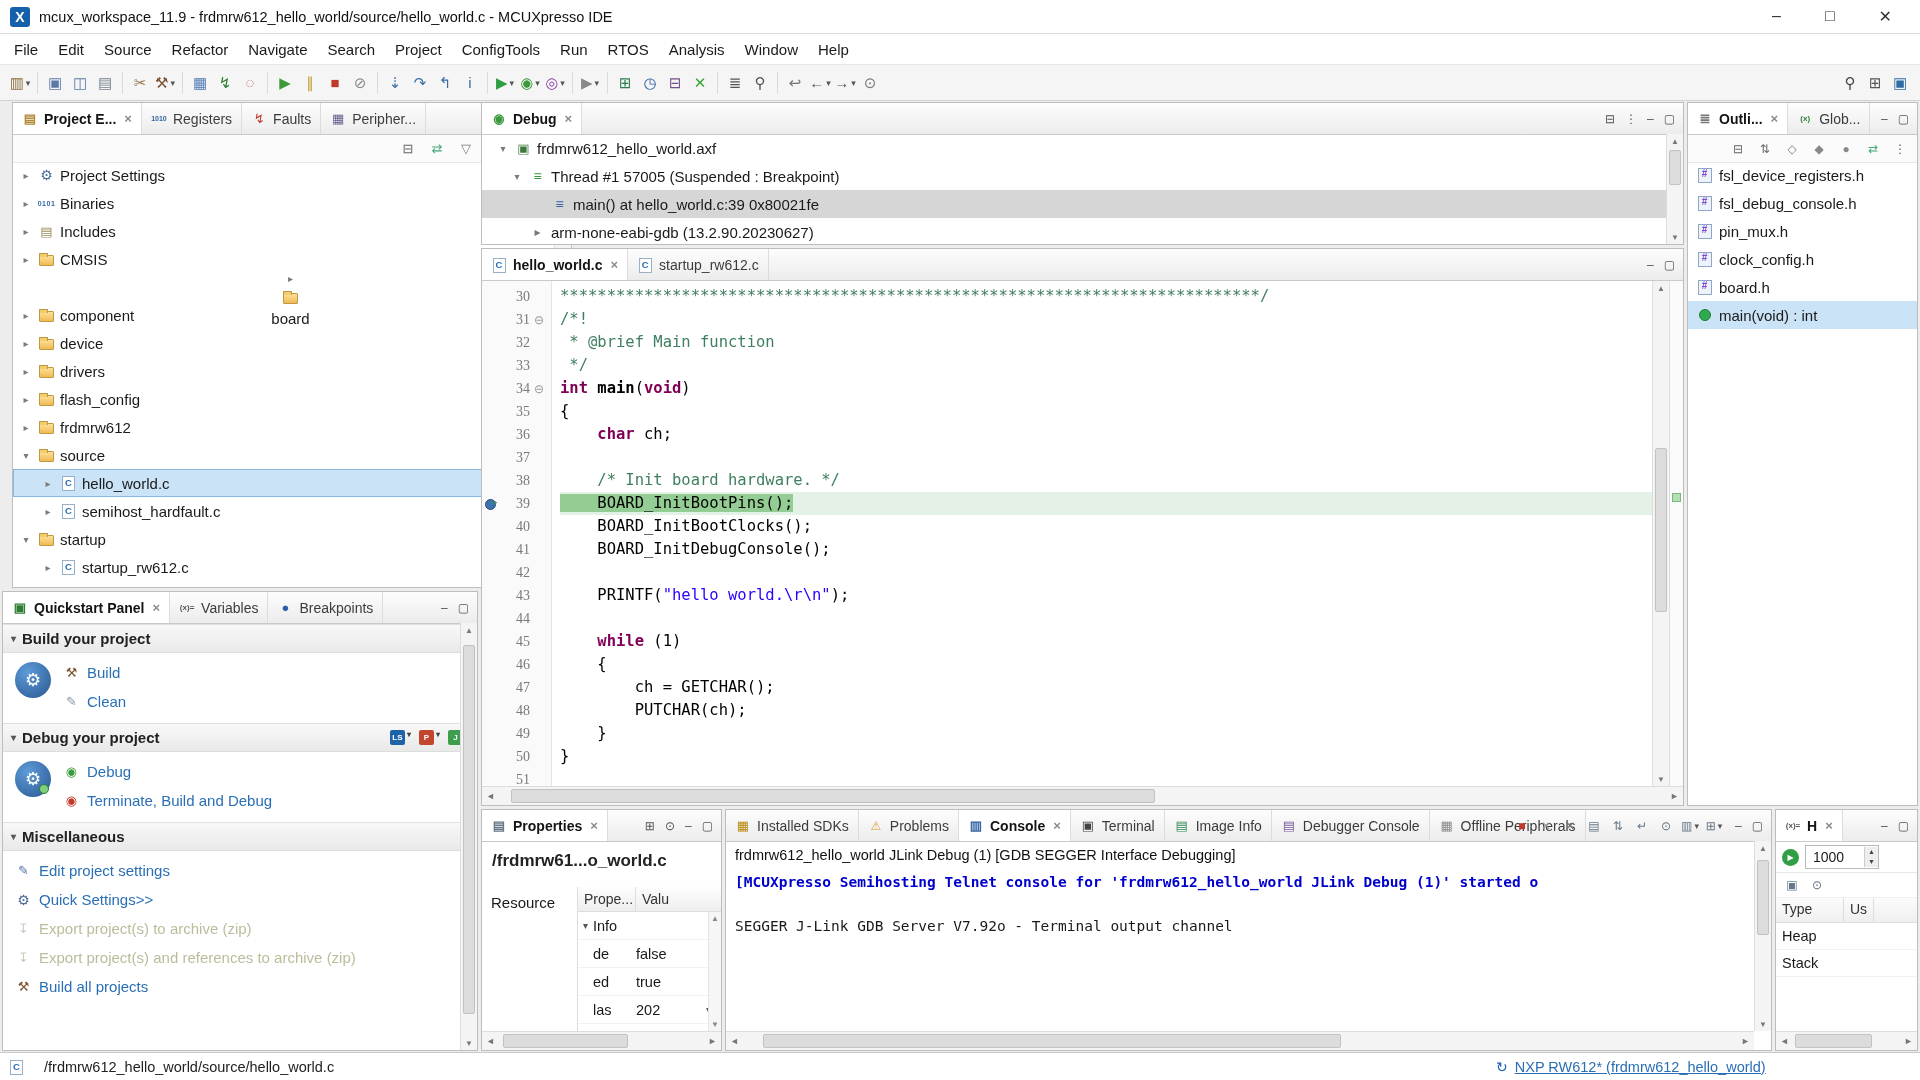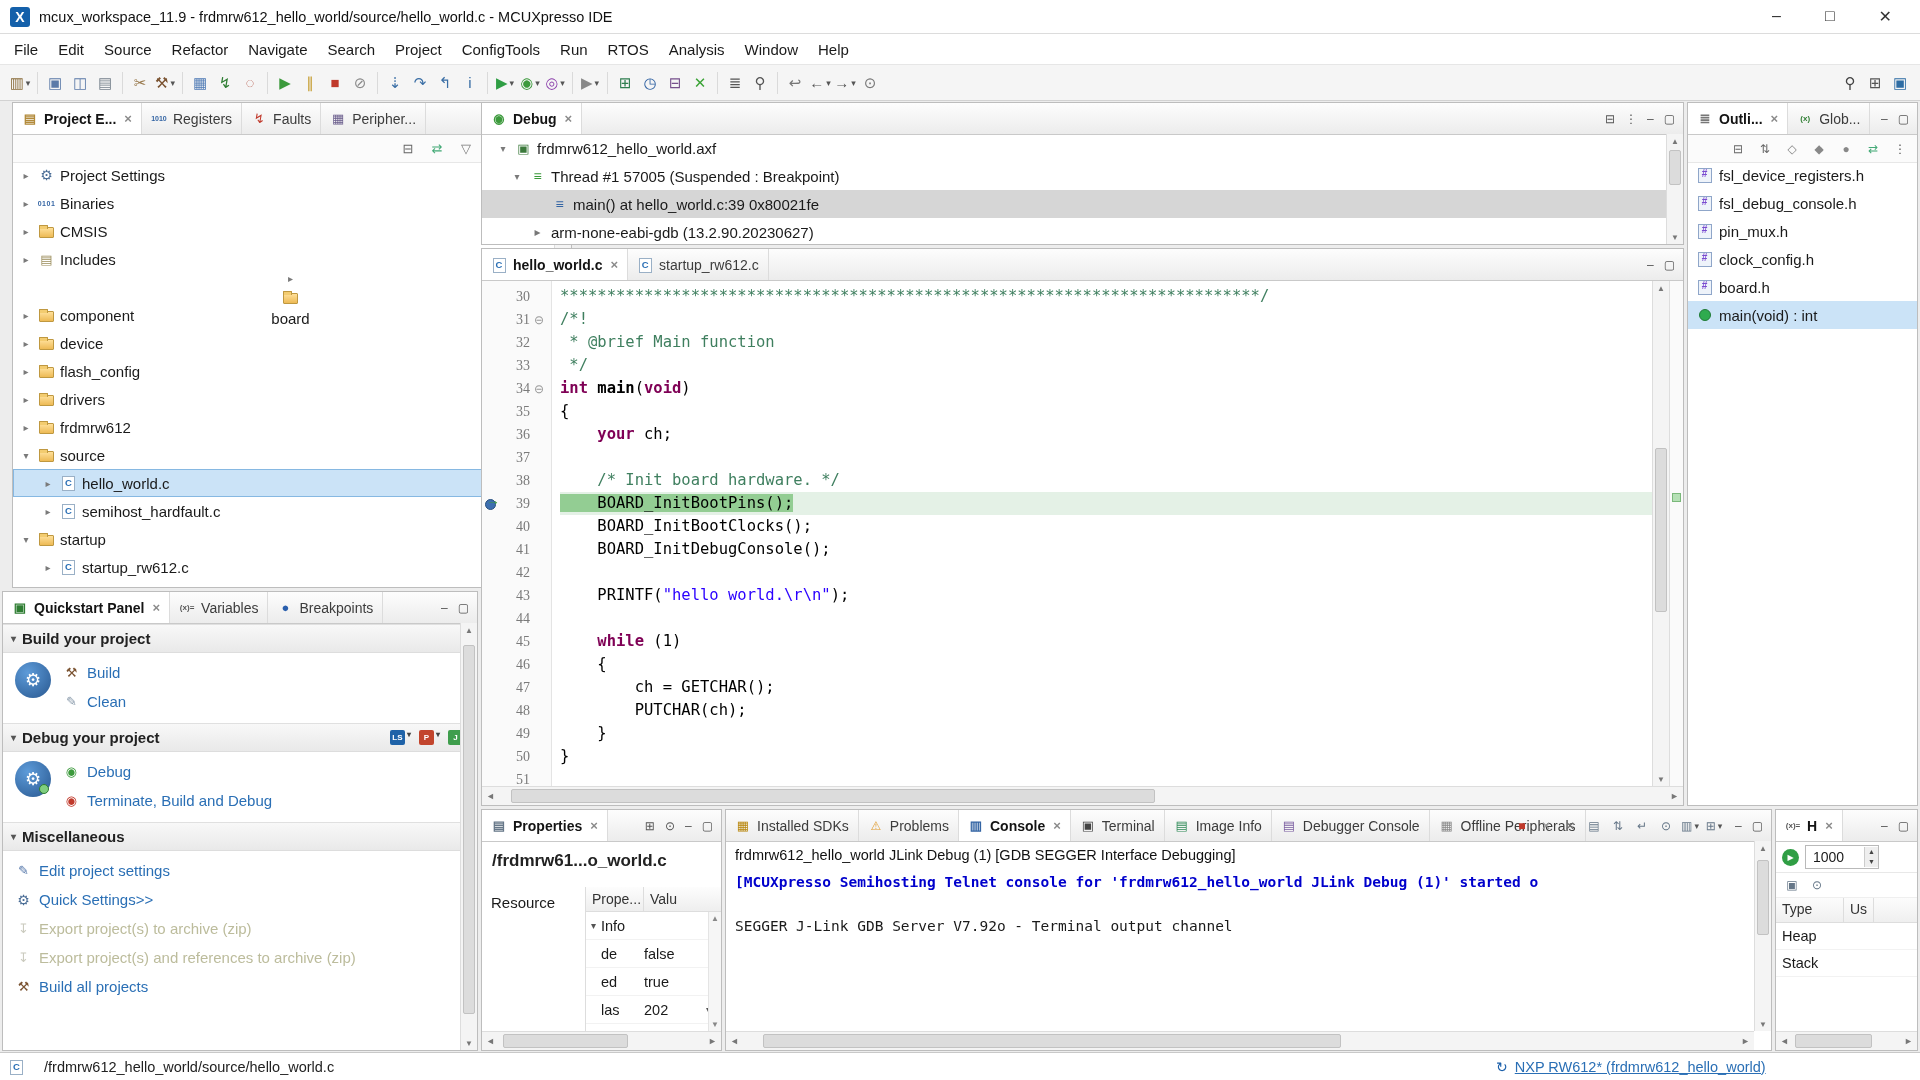--- a/index.html
+++ b/index.html
@@ -171,21 +171,21 @@
   .badge.debug::after{content:"";position:absolute;right:2px;bottom:3px;width:8px;height:8px;border-radius:50%;background:#7fce7f;border:1px solid #2e7d32}
   .qs-items{display:flex;flex-direction:column;gap:4px}
   .qs-item{display:flex;align-items:center;gap:7px;height:25px}
   .qs-link{color:#2a6fb5;font-size:15px;text-decoration:none}
   .qs-item.disabled .qs-link{color:#bcbc9c}
   .qs-item.disabled .mini{opacity:.55}
 
   
   #props .ptitle{font-size:17px;font-weight:bold;padding:9px 10px 5px;color:#222;white-space:nowrap}
   .props-body{position:absolute;top:77px;left:0;right:0;bottom:19px;display:flex}
-  .res-col{width:104px;border-right:1px solid #ddd;padding-top:2px;box-sizing:border-box}
+  .res-col{width:96px;border-right:1px solid #ddd;padding-top:2px;box-sizing:border-box}
   .res-item{height:26px;display:flex;align-items:center;padding:0 9px;font-size:15px}
   .prop-table{flex:1;position:relative}
   .pt-head{display:flex;height:25px;border-bottom:1px solid #ddd;background:linear-gradient(#fdfdfd,#eee);
            font-size:14px;color:#333;box-sizing:border-box}
   .pt-head .c1{width:58px;padding-left:6px;border-right:1px solid #ddd;display:flex;align-items:center;box-sizing:border-box}
   .pt-head .c2{flex:1;padding-left:6px;display:flex;align-items:center}
   .prow{display:flex;height:27px;align-items:center;font-size:14.5px;border-bottom:1px solid #f2f2f2}
   .prow .ptw{width:15px;text-align:center;font-size:10px;color:#555;flex:none}
   .prow.cat .ptw::before{content:"▾"}
   .prow .pname{width:43px;overflow:hidden;flex:none}
@@ -471,30 +471,30 @@
       </div>
 
       <div class="tree-row collapsed" style="padding-left: 6px;">
         <span class="twisty"></span>
         <span class="mini ic-binaries"></span>
         <span>Binaries</span>
       </div>
 
       <div class="tree-row collapsed" style="padding-left: 6px;">
         <span class="twisty"></span>
+        <span class="mini ic-includes"></span>
+        <span>Includes</span>
+      </div>
+
+      <div class="tree-row collapsed" style="padding-left: 6px;">
+        <span class="twisty"></span>
         <span class="mini ic-folder"></span>
         <span>CMSIS</span>
       </div>
 
-      <div class="tree-row collapsed" style="padding-left: 6px;">
-        <span class="twisty"></span>
-        <span class="mini ic-includes"></span>
-        <span>Includes</span>
-      </div>
-
       <div class="tree-row collapsed" style="padding-left: 14px; flex-direction: column;">
         <span class="twisty"></span>
         <span class="mini ic-folder"></span>
         <span>board</span>
       </div>
 
       <div class="tree-row collapsed" style="padding-left: 6px;">
         <span class="twisty"></span>
         <span class="mini ic-folder"></span>
         <span>component</span>
@@ -502,27 +502,27 @@
 
       <div class="tree-row collapsed" style="padding-left: 6px;">
         <span class="twisty"></span>
         <span class="mini ic-folder"></span>
         <span>device</span>
       </div>
 
       <div class="tree-row collapsed" style="padding-left: 6px;">
         <span class="twisty"></span>
         <span class="mini ic-folder"></span>
+        <span>drivers</span>
+      </div>
+
+      <div class="tree-row collapsed" style="padding-left: 6px;">
+        <span class="twisty"></span>
+        <span class="mini ic-folder"></span>
         <span>flash_config</span>
-      </div>
-
-      <div class="tree-row collapsed" style="padding-left: 6px;">
-        <span class="twisty"></span>
-        <span class="mini ic-folder"></span>
-        <span>drivers</span>
       </div>
 
       <div class="tree-row collapsed" style="padding-left: 6px;">
         <span class="twisty"></span>
         <span class="mini ic-folder"></span>
         <span>frdmrw612</span>
       </div>
 
       <div class="tree-row expanded" style="padding-left: 6px;">
         <span class="twisty"></span>
@@ -757,21 +757,21 @@
           <span class="fold"></span>
         </div>
       </div>
     <div id="code" class="code-area">
         <div class="code-line"><span><span class="comment">***************************************************************************/</span></span></div>
         <div class="code-line"><span><span class="comment">/*!</span></span></div>
         <div class="code-line"><span><span class="comment"> * @brief Main function</span></span></div>
         <div class="code-line"><span><span class="comment"> */</span></span></div>
         <div class="code-line"><span><span class="kw">int</span><span class="plain"> </span><span class="func">main</span><span class="plain">(</span><span class="kw">void</span><span class="plain">)</span></span></div>
         <div class="code-line"><span><span class="plain">{</span></span></div>
-        <div class="code-line"><span><span class="plain">    </span><span class="kw">your</span><span class="plain"> ch;</span></span></div>
+        <div class="code-line"><span><span class="plain">    </span><span class="kw">char</span><span class="plain"> ch;</span></span></div>
         <div class="code-line"><span></span></div>
         <div class="code-line"><span><span class="plain">    </span><span class="comment">/* Init board hardware. */</span></span></div>
         <div class="code-line current"><span class="ip"><span class="plain">    BOARD_InitBootPins();</span></span></div>
         <div class="code-line"><span><span class="plain">    BOARD_InitBootClocks();</span></span></div>
         <div class="code-line"><span><span class="plain">    BOARD_InitDebugConsole();</span></span></div>
         <div class="code-line"><span></span></div>
         <div class="code-line"><span><span class="plain">    PRINTF(</span><span class="str">"hello world.\r\n"</span><span class="plain">);</span></span></div>
         <div class="code-line"><span></span></div>
         <div class="code-line"><span><span class="plain">    </span><span class="kw">while</span><span class="plain"> (1)</span></span></div>
         <div class="code-line"><span><span class="plain">    {</span></span></div>

